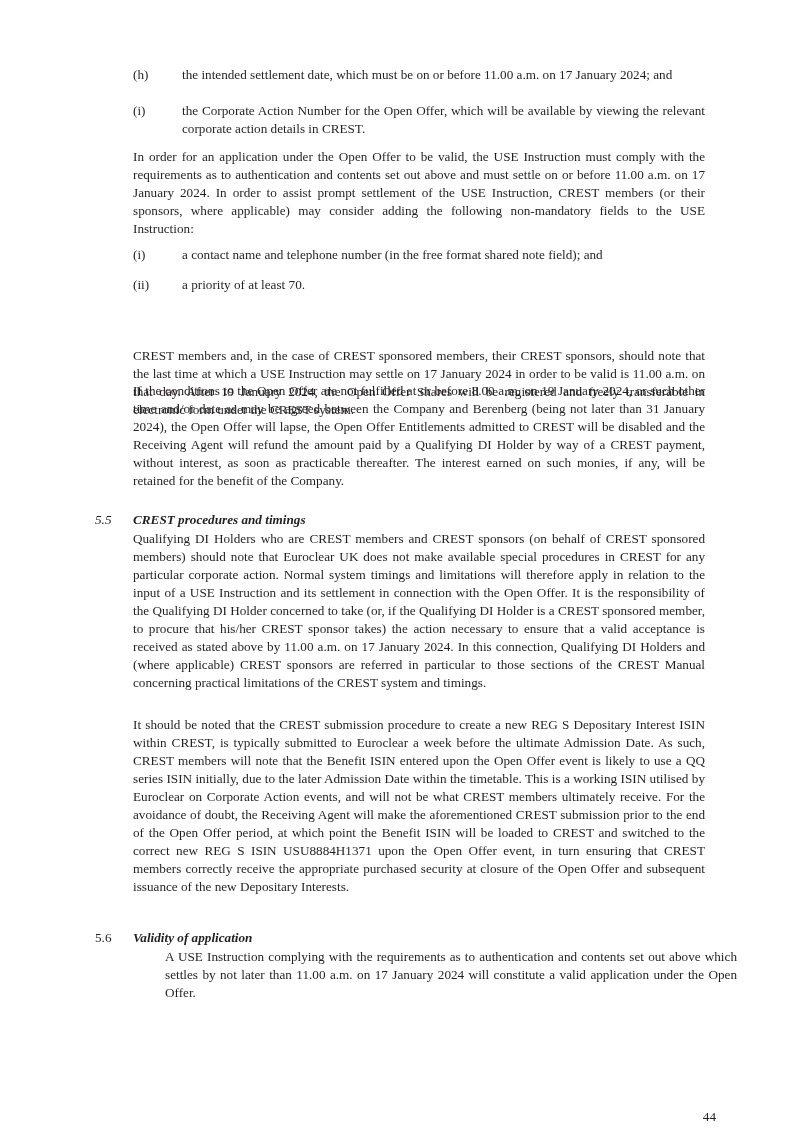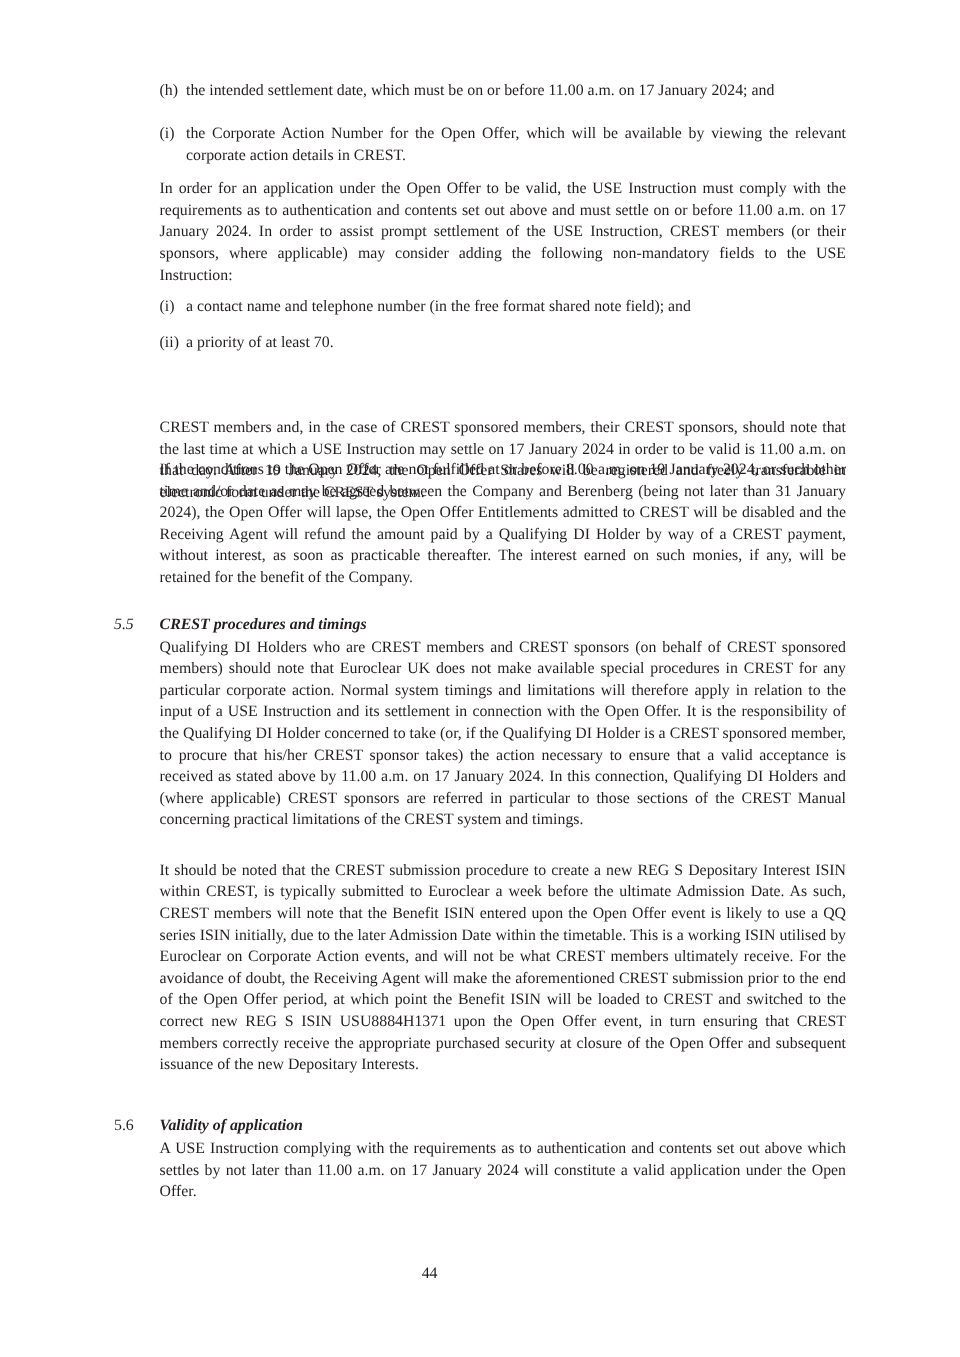--- a/index.html
+++ b/index.html
@@ -1,25 +1,25 @@
 <!DOCTYPE html>
 <html><head>
   <meta charset="utf-8">
   <style>
     html, body { margin: 0; padding: 0; background: #ffffff; }
     body { width: 800px; height: 1131px; position: relative; overflow: hidden;
       font-family: "Liberation Serif", "DejaVu Serif", serif; color: #231f20; font-size: 13.2px; line-height: 18px; }
     .page { position: absolute; left: 0; top: 0; width: 800px; height: 1131px; }
     .item { position: absolute; left: 133px; width: 572px; }
     .item .num { position: absolute; left: 0; top: 0; }
-    .item .txt { margin-left: 22px; text-align: justify; }
+    .item .txt { margin-left: 49px; text-align: justify; }
     .para { position: absolute; left: 133px; width: 572px; text-align: justify; margin: 0; }
     .secnum { position: absolute; left: 95px; }
     .sechead { position: absolute; left: 133px; font-weight: bold; font-style: italic; }
-    .pagenum { position: absolute; left: 0; width: 716px; text-align: center; top: 1052px; }
+    .pagenum { position: absolute; left: 0; width: 716px; text-align: right; top: 1108px; }
   </style>
 </head>
 <body>
 
 <div class="page">
 
   <div class="item" style="top:66px;">
     <span class="num">(h)</span>
     <div class="txt">the intended settlement date, which must be on or before 11.00 a.m. on 17 January 2024; and</div>
   </div>
@@ -45,16 +45,16 @@
 
   <p class="para" style="top:382px;">If the conditions to the Open Offer are not fulfilled at or before 8.00 a.m. on 19 January 2024, or such other time and/or date as may be agreed between the Company and Berenberg (being not later than 31 January 2024), the Open Offer will lapse, the Open Offer Entitlements admitted to CREST will be disabled and the Receiving Agent will refund the amount paid by a Qualifying DI Holder by way of a CREST payment, without interest, as soon as practicable thereafter. The interest earned on such monies, if any, will be retained for the benefit of the Company.</p>
 
   <span class="secnum" style="top:511px;font-style:italic;">5.5</span>
   <span class="sechead" style="top:511px;text-align:center;">CREST procedures and timings</span>
   <p class="para" style="top:530px;">Qualifying DI Holders who are CREST members and CREST sponsors (on behalf of CREST sponsored members) should note that Euroclear UK does not make available special procedures in CREST for any particular corporate action. Normal system timings and limitations will therefore apply in relation to the input of a USE Instruction and its settlement in connection with the Open Offer. It is the responsibility of the Qualifying DI Holder concerned to take (or, if the Qualifying DI Holder is a CREST sponsored member, to procure that his/her CREST sponsor takes) the action necessary to ensure that a valid acceptance is received as stated above by 11.00 a.m. on 17 January 2024. In this connection, Qualifying DI Holders and (where applicable) CREST sponsors are referred in particular to those sections of the CREST Manual concerning practical limitations of the CREST system and timings.</p>
   <p class="para" style="top:716px;">It should be noted that the CREST submission procedure to create a new REG S Depositary Interest ISIN within CREST, is typically submitted to Euroclear a week before the ultimate Admission Date. As such, CREST members will note that the Benefit ISIN entered upon the Open Offer event is likely to use a QQ series ISIN initially, due to the later Admission Date within the timetable. This is a working ISIN utilised by Euroclear on Corporate Action events, and will not be what CREST members ultimately receive. For the avoidance of doubt, the Receiving Agent will make the aforementioned CREST submission prior to the end of the Open Offer period, at which point the Benefit ISIN will be loaded to CREST and switched to the correct new REG S ISIN USU8884H1371 upon the Open Offer event, in turn ensuring that CREST members correctly receive the appropriate purchased security at closure of the Open Offer and subsequent issuance of the new Depositary Interests.</p>
 
   <span class="secnum" style="top:929px;">5.6</span>
   <span class="sechead" style="top:929px;">Validity of application</span>
-  <p class="para" style="top:948px;">A USE Instruction complying with the requirements as to authentication and contents set out above which settles by not later than 11.00 a.m. on 17 January 2024 will constitute a valid application under the Open Offer.</p>
+  <p class="para" style="top:948px;margin-left:32px;">A USE Instruction complying with the requirements as to authentication and contents set out above which settles by not later than 11.00 a.m. on 17 January 2024 will constitute a valid application under the Open Offer.</p>
 
   <div class="pagenum">44</div>
 </div>
 
 </body></html>

